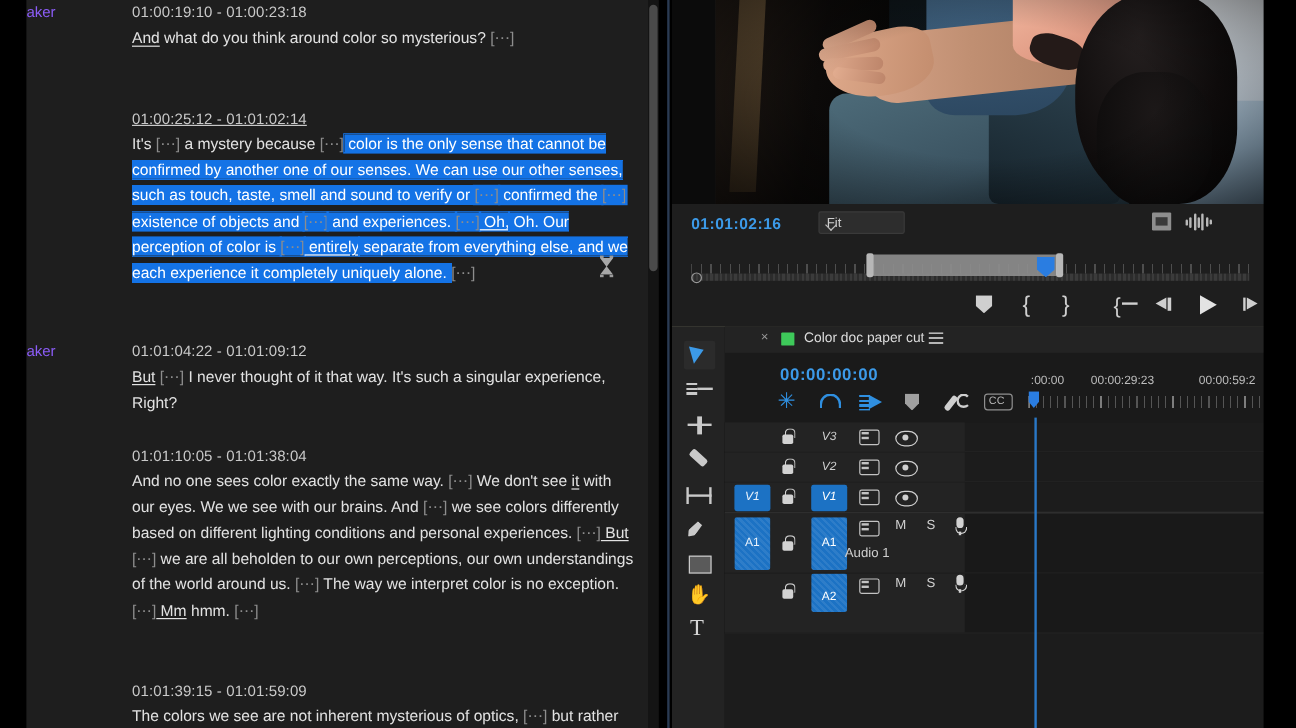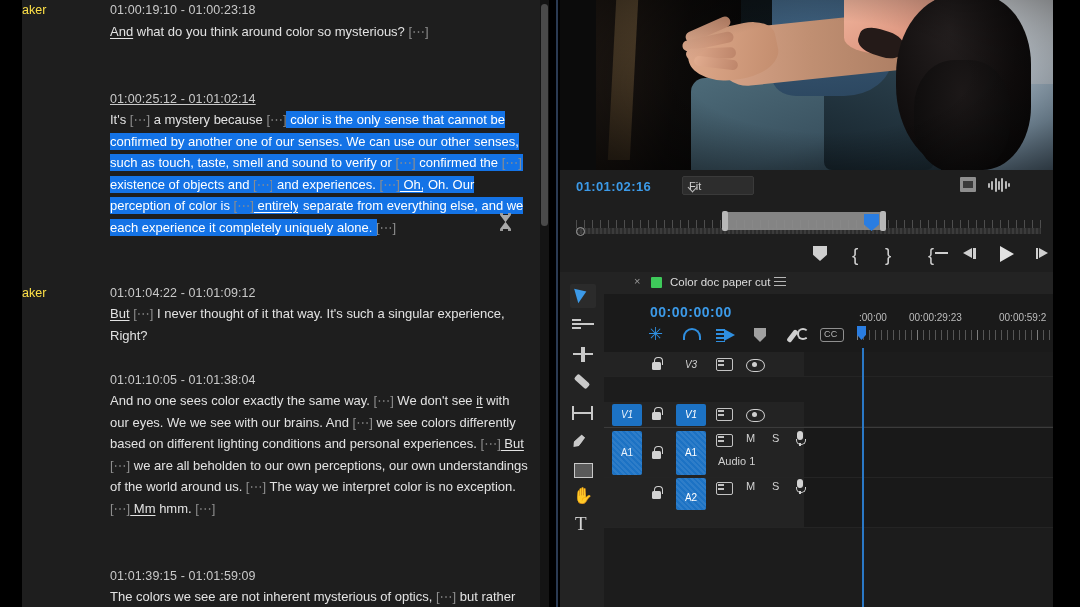--- a/index.html
+++ b/index.html
@@ -12,21 +12,21 @@
   .app { position:relative; width:1080px; height:607px; background:#000; }
 
   
   .transcript-panel {
     position:absolute; left:22px; top:0; width:518px; height:607px;
     background:#1e1e1e; overflow:hidden;
   }
   .tr-entry { position:absolute; left:0; width:518px; }
   .tr-speaker {
     position:absolute; left:0px; width:78px;
-    font-size:12.5px; color:#fde047; text-align:left;
+    font-size:12.5px; color:#8b5cf6; text-align:left;
     white-space:nowrap; overflow:hidden;
   }
   .tr-time {
     position:absolute; left:88px;
     font-size:12.5px; color:#c9c9c9; letter-spacing:.1px; white-space:nowrap;
   }
   .tr-body {
     position:absolute; left:88px; width:420px;
     font-size:13px; line-height:21.5px; color:#e2e2e2;
   }
@@ -423,20 +423,29 @@
           <div class="trk vid" style="top:0px;height:25px;">
             <div class="trk-head">
               <div class="lock" style="top:5px;"></div>
               <div class="trk-btn" style="top:2px;">V3</div>
               <div class="ico-sync" style="top:6px;"></div>
               <div class="ico-eye" style="top:6px;"></div>
             </div>
             <div class="trk-body"></div>
           </div>
 
+          <div class="trk vid" style="top:25px;height:25px;">
+            <div class="trk-head">
+              <div class="lock" style="top:5px;"></div>
+              <div class="trk-btn" style="top:2px;">V2</div>
+              <div class="ico-sync" style="top:6px;"></div>
+              <div class="ico-eye" style="top:6px;"></div>
+            </div>
+            <div class="trk-body"></div>
+          </div>
 
           <div class="trk vid" style="top:50px;height:25px;">
             <div class="trk-head">
               <div class="src-patch" style="top:2px;">V1</div>
               <div class="lock" style="top:5px;"></div>
               <div class="trk-btn on" style="top:2px;">V1</div>
               <div class="ico-sync" style="top:6px;"></div>
               <div class="ico-eye" style="top:6px;"></div>
             </div>
             <div class="trk-body"></div>
@@ -448,21 +457,21 @@
             <div class="trk-head">
               <div class="src-patch aud" style="top:3px;height:44px;line-height:44px;">A1</div>
               <div class="lock" style="top:18px;"></div>
               <div class="trk-btn onaud" style="top:3px;height:44px;line-height:44px;">A1</div>
               <div class="ico-sync" style="top:6px;"></div>
               <div class="ico-m" style="left:142px;top:4px;">M</div>
               <div class="ico-s" style="left:168px;top:4px;">S</div>
               <div class="ico-mic" style="left:190px;top:3px;">
                   <div class="mic-stem"></div>
                 </div>
-              <div class="trk-label" style="top:27px;left:114px;">Audio 1</div>
+              <div class="trk-label" style="top:27px;left:100px;">Audio 1</div>
             </div>
             <div class="trk-body"></div>
           </div>
 
           <div class="trk aud" style="top:126px;height:50px;">
             <div class="trk-head">
               <div class="lock" style="top:8px;"></div>
               <div class="trk-btn onaud" style="top:0px;height:32px;line-height:40px;">A2</div>
               <div class="ico-sync" style="top:4px;"></div>
               <div class="ico-m" style="left:142px;top:2px;">M</div>

